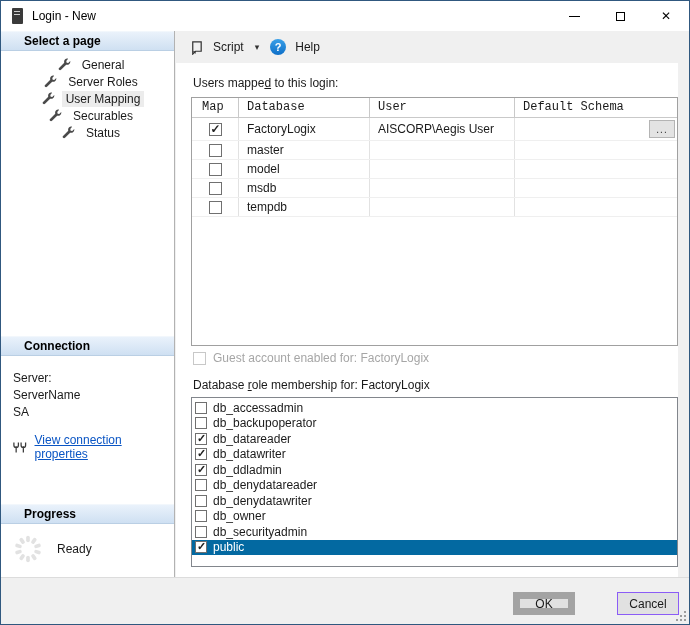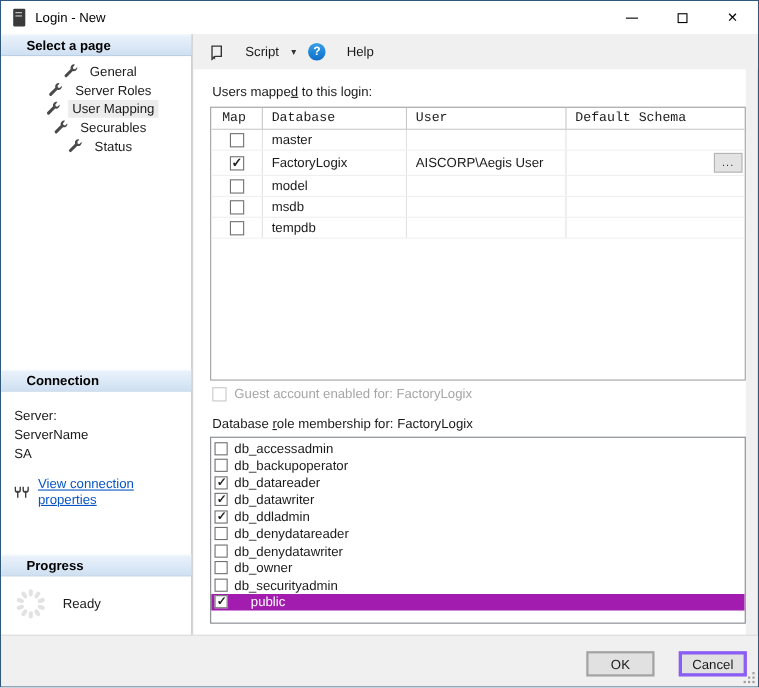--- a/index.html
+++ b/index.html
@@ -35,21 +35,21 @@
   .conn-label { margin-top:7px; color:#1a1a1a; }
   .conn-value { margin-top:3px; }
   .conn-link-row { margin-top:14px; display:flex; align-items:center; }
   .conn-link { margin-left:8px; color:#0a55c4; text-decoration:underline; cursor:pointer; }
   .prog-body { display:flex; align-items:center; padding:10px 0 0 12px; }
   .prog-label { margin-left:14px; }
 
   
   .toolbar { position:absolute; left:175px; top:30px; right:0; height:32px; background:#f0f0f0; display:flex; align-items:center; padding-left:8px; }
   .tb-btn { display:flex; align-items:center; padding:3px 5px; cursor:default; }
-  .tb-label { margin-left:19px; }
+  .tb-label { margin-left:9px; }
   .dd-arrow { font-size:9px; color:#333; padding:3px 6px; cursor:default; }
   .help-circle { width:16px; height:16px; border-radius:50%; background:linear-gradient(#3aa0e8,#0d6fc8); color:#fff; font-weight:bold; font-size:11px; display:flex; align-items:center; justify-content:center; }
 
   
   .content { position:absolute; left:175px; top:62px; width:502px; height:516px; background:#fff; }
   .section-label { position:absolute; left:17px; }
   .mn { text-decoration:underline; }
 
   .map-table { position:absolute; left:15px; top:34px; width:487px; height:249px; border:1px solid #a0a0a0; background:#fff; overflow:hidden; }
   .trow { display:flex; width:100%; }
@@ -73,27 +73,27 @@
 
   .browse-btn { position:absolute; right:2px; top:2px; width:26px; height:18px; background:#e3e3e3; border:1px solid #b4b4b4;
       font-size:10px; color:#333; display:flex; align-items:center; justify-content:center; letter-spacing:1px; cursor:default; }
 
   .guest-row { position:absolute; left:17px; top:288px; display:flex; align-items:center; }
   .guest-label { margin-left:7px; color:#a6a6a6; }
 
   .role-list { position:absolute; left:15px; top:334px; width:487px; height:170px; border:1px solid #82868c; background:#fff; padding-top:2px; overflow:hidden; }
   .role-item { display:flex; align-items:center; height:15.5px; padding-left:3px; cursor:default; }
   .role-item .ri-label { margin-left:6px; }
-  .role-item.selected { background:#a21caf; color:#fff;gap:15px; }
+  .role-item.selected { background:#0369a1; color:#fff; }
 
   
   .footer { position:absolute; left:0; bottom:0; right:0; height:47px; background:#f0f0f0; border-top:1px solid #dcdcdc; }
-  .btn { position:absolute; top:14px; width:62px; height:23px; background:#e1e1e1; border:3px solid #8b5cf6;
+  .btn { position:absolute; top:14px; width:62px; height:23px; background:#e1e1e1; border:1px solid #8b5cf6;
       display:flex; align-items:center; justify-content:center; font-size:12px; cursor:default; }
-  .btn-ok { left:532px; border:2px solid #a3a3a3; }
+  .btn-ok { left:512px; border:7px solid #a3a3a3; }
   .btn-cancel { left:616px; }
   .grip { position:absolute; right:2px; bottom:2px; width:12px; height:12px; }
 </style>
 </head>
 <body>
 
 <div class="window">
 
   <div class="titlebar">
     <span class="app-icon"></span>
@@ -209,37 +209,37 @@
     <div class="section-label" style="top:13px;"><span>Users mappe</span><span class="mn">d</span><span> to this login:</span></div>
 
     <div class="map-table">
       <div class="trow thead">
         <div class="cell c-map">Map</div>
         <div class="cell c-db">Database</div>
         <div class="cell c-user">User</div>
         <div class="cell c-sch">Default Schema</div>
       </div>
       <div class="tbody">
-        <div class="trow">
-          <div class="cell c-map">
-              <span class="cb"></span>
-            </div>
-          <div class="cell c-db">master</div>
-          <div class="cell c-user"></div>
-          <div class="cell c-sch"></div>
-        </div>
         <div class="trow first">
           <div class="cell c-map">
               <span class="cb checked"></span>
             </div>
           <div class="cell c-db">FactoryLogix</div>
           <div class="cell c-user">AISCORP\Aegis User</div>
           <div class="cell c-sch">
               <span class="browse-btn">...</span>
             </div>
+        </div>
+        <div class="trow">
+          <div class="cell c-map">
+              <span class="cb"></span>
+            </div>
+          <div class="cell c-db">master</div>
+          <div class="cell c-user"></div>
+          <div class="cell c-sch"></div>
         </div>
         <div class="trow">
           <div class="cell c-map">
               <span class="cb"></span>
             </div>
           <div class="cell c-db">model</div>
           <div class="cell c-user"></div>
           <div class="cell c-sch"></div>
         </div>
         <div class="trow">

